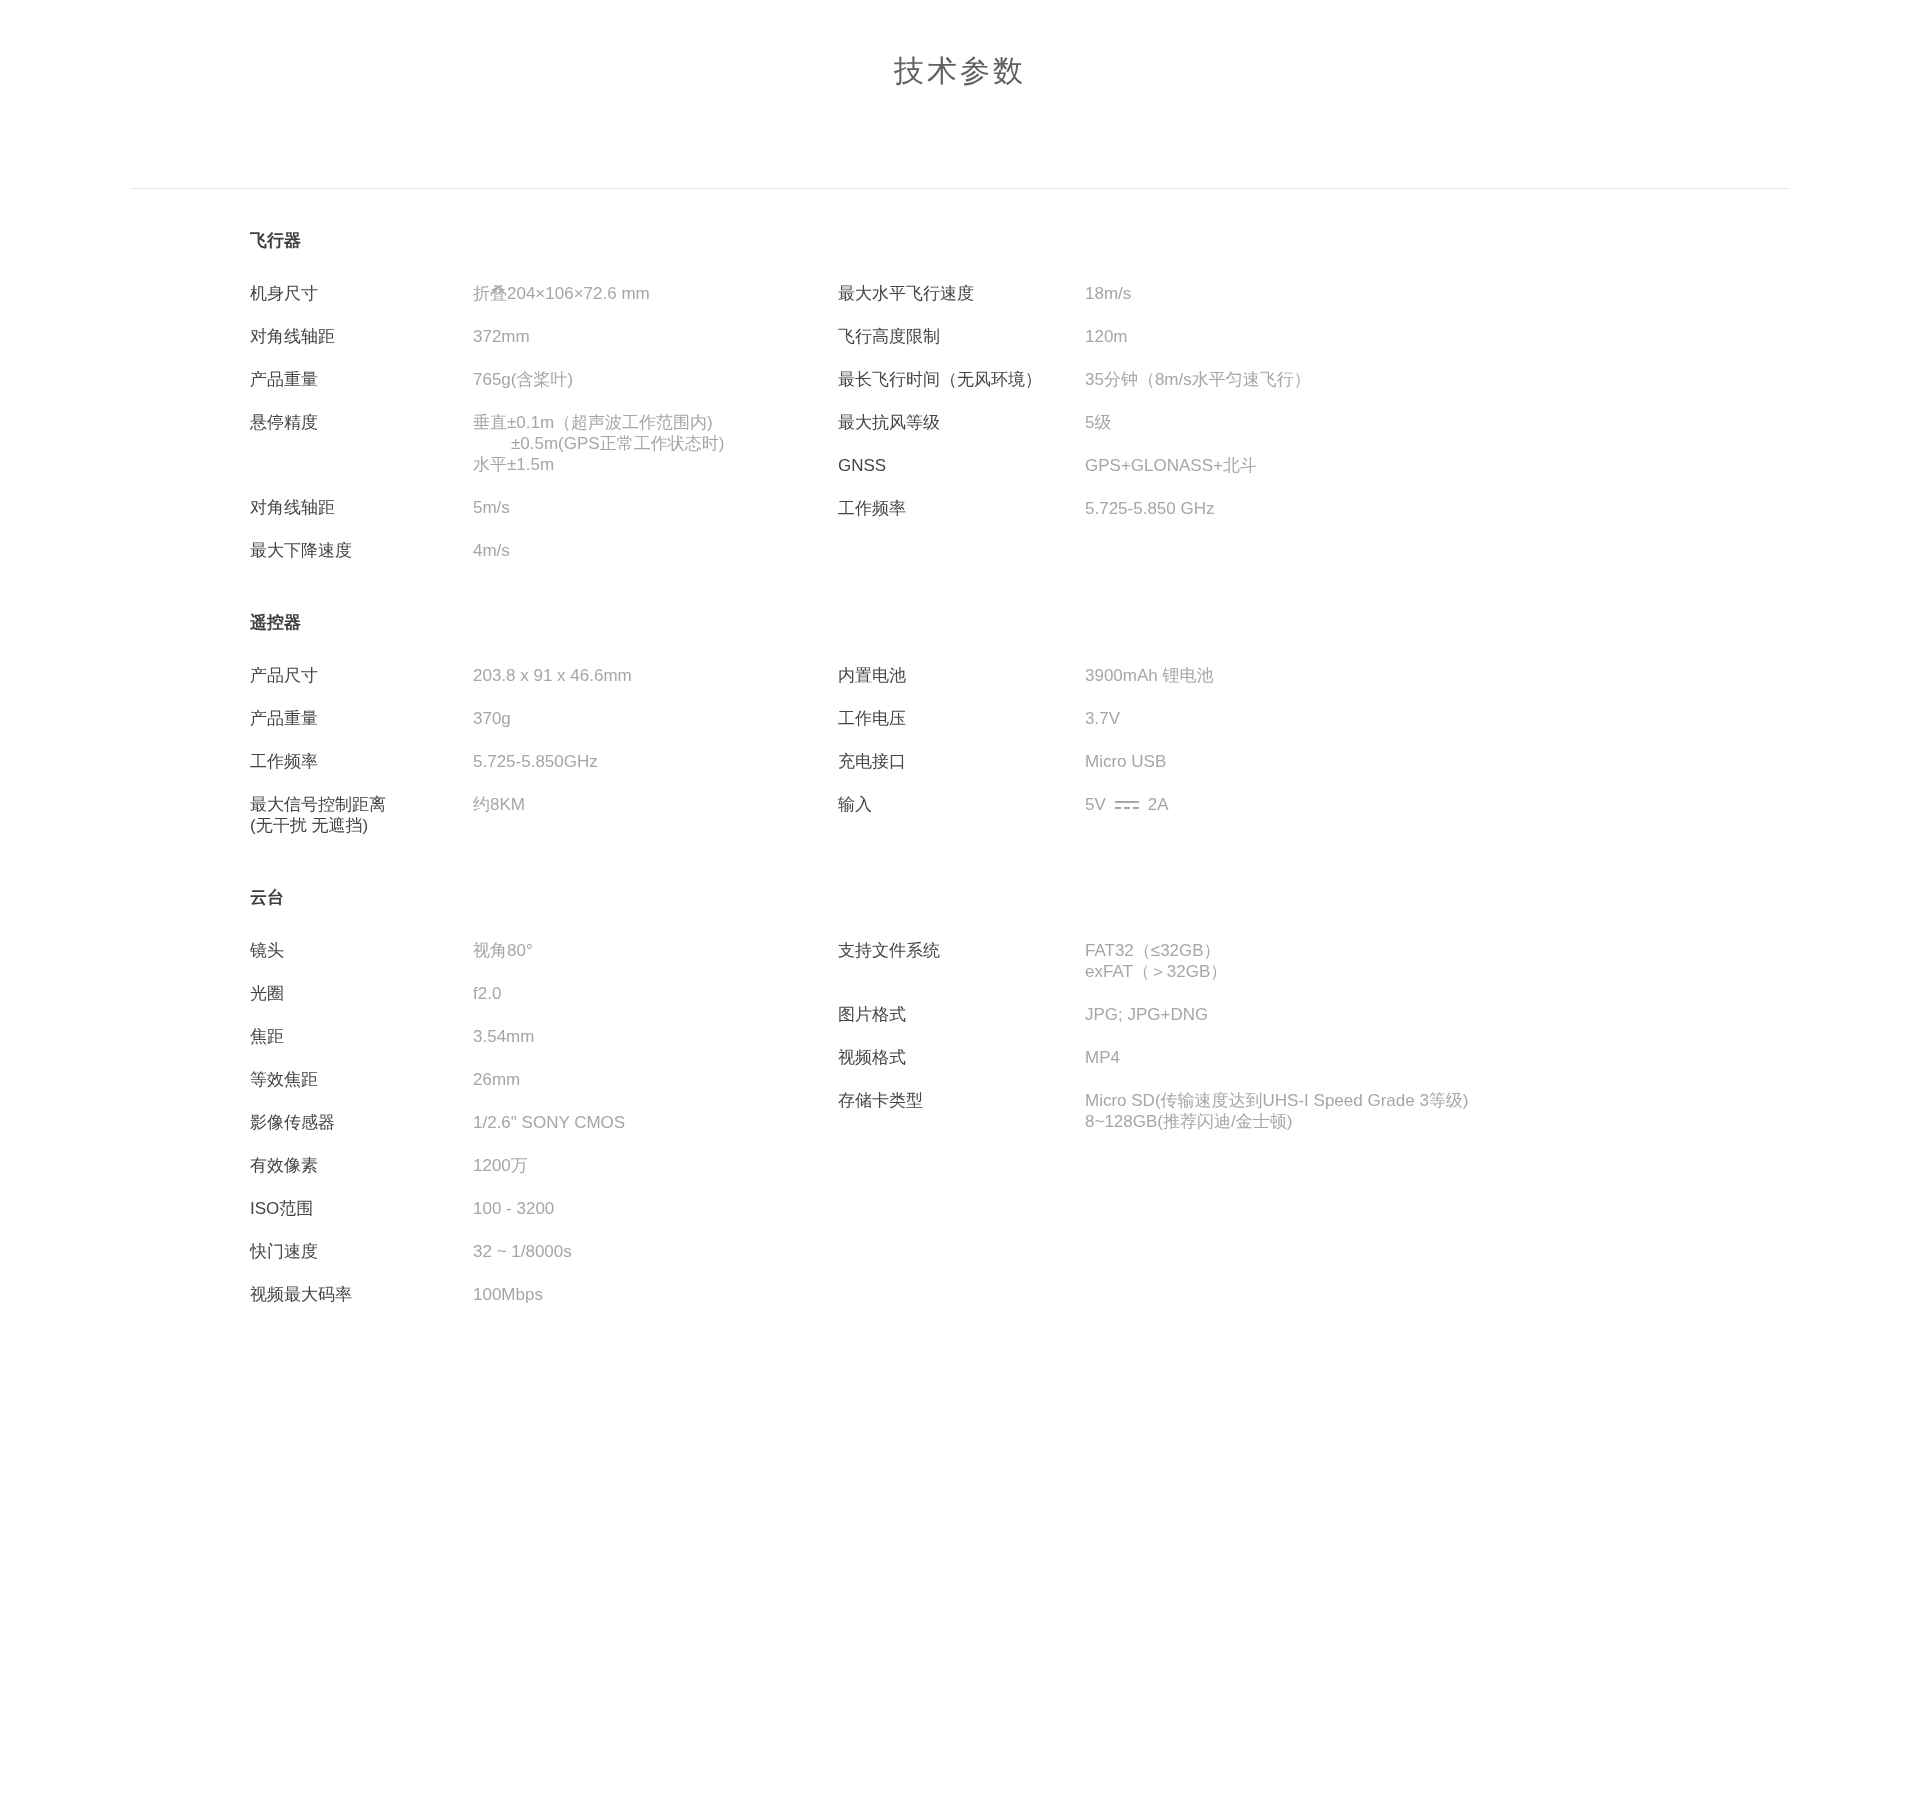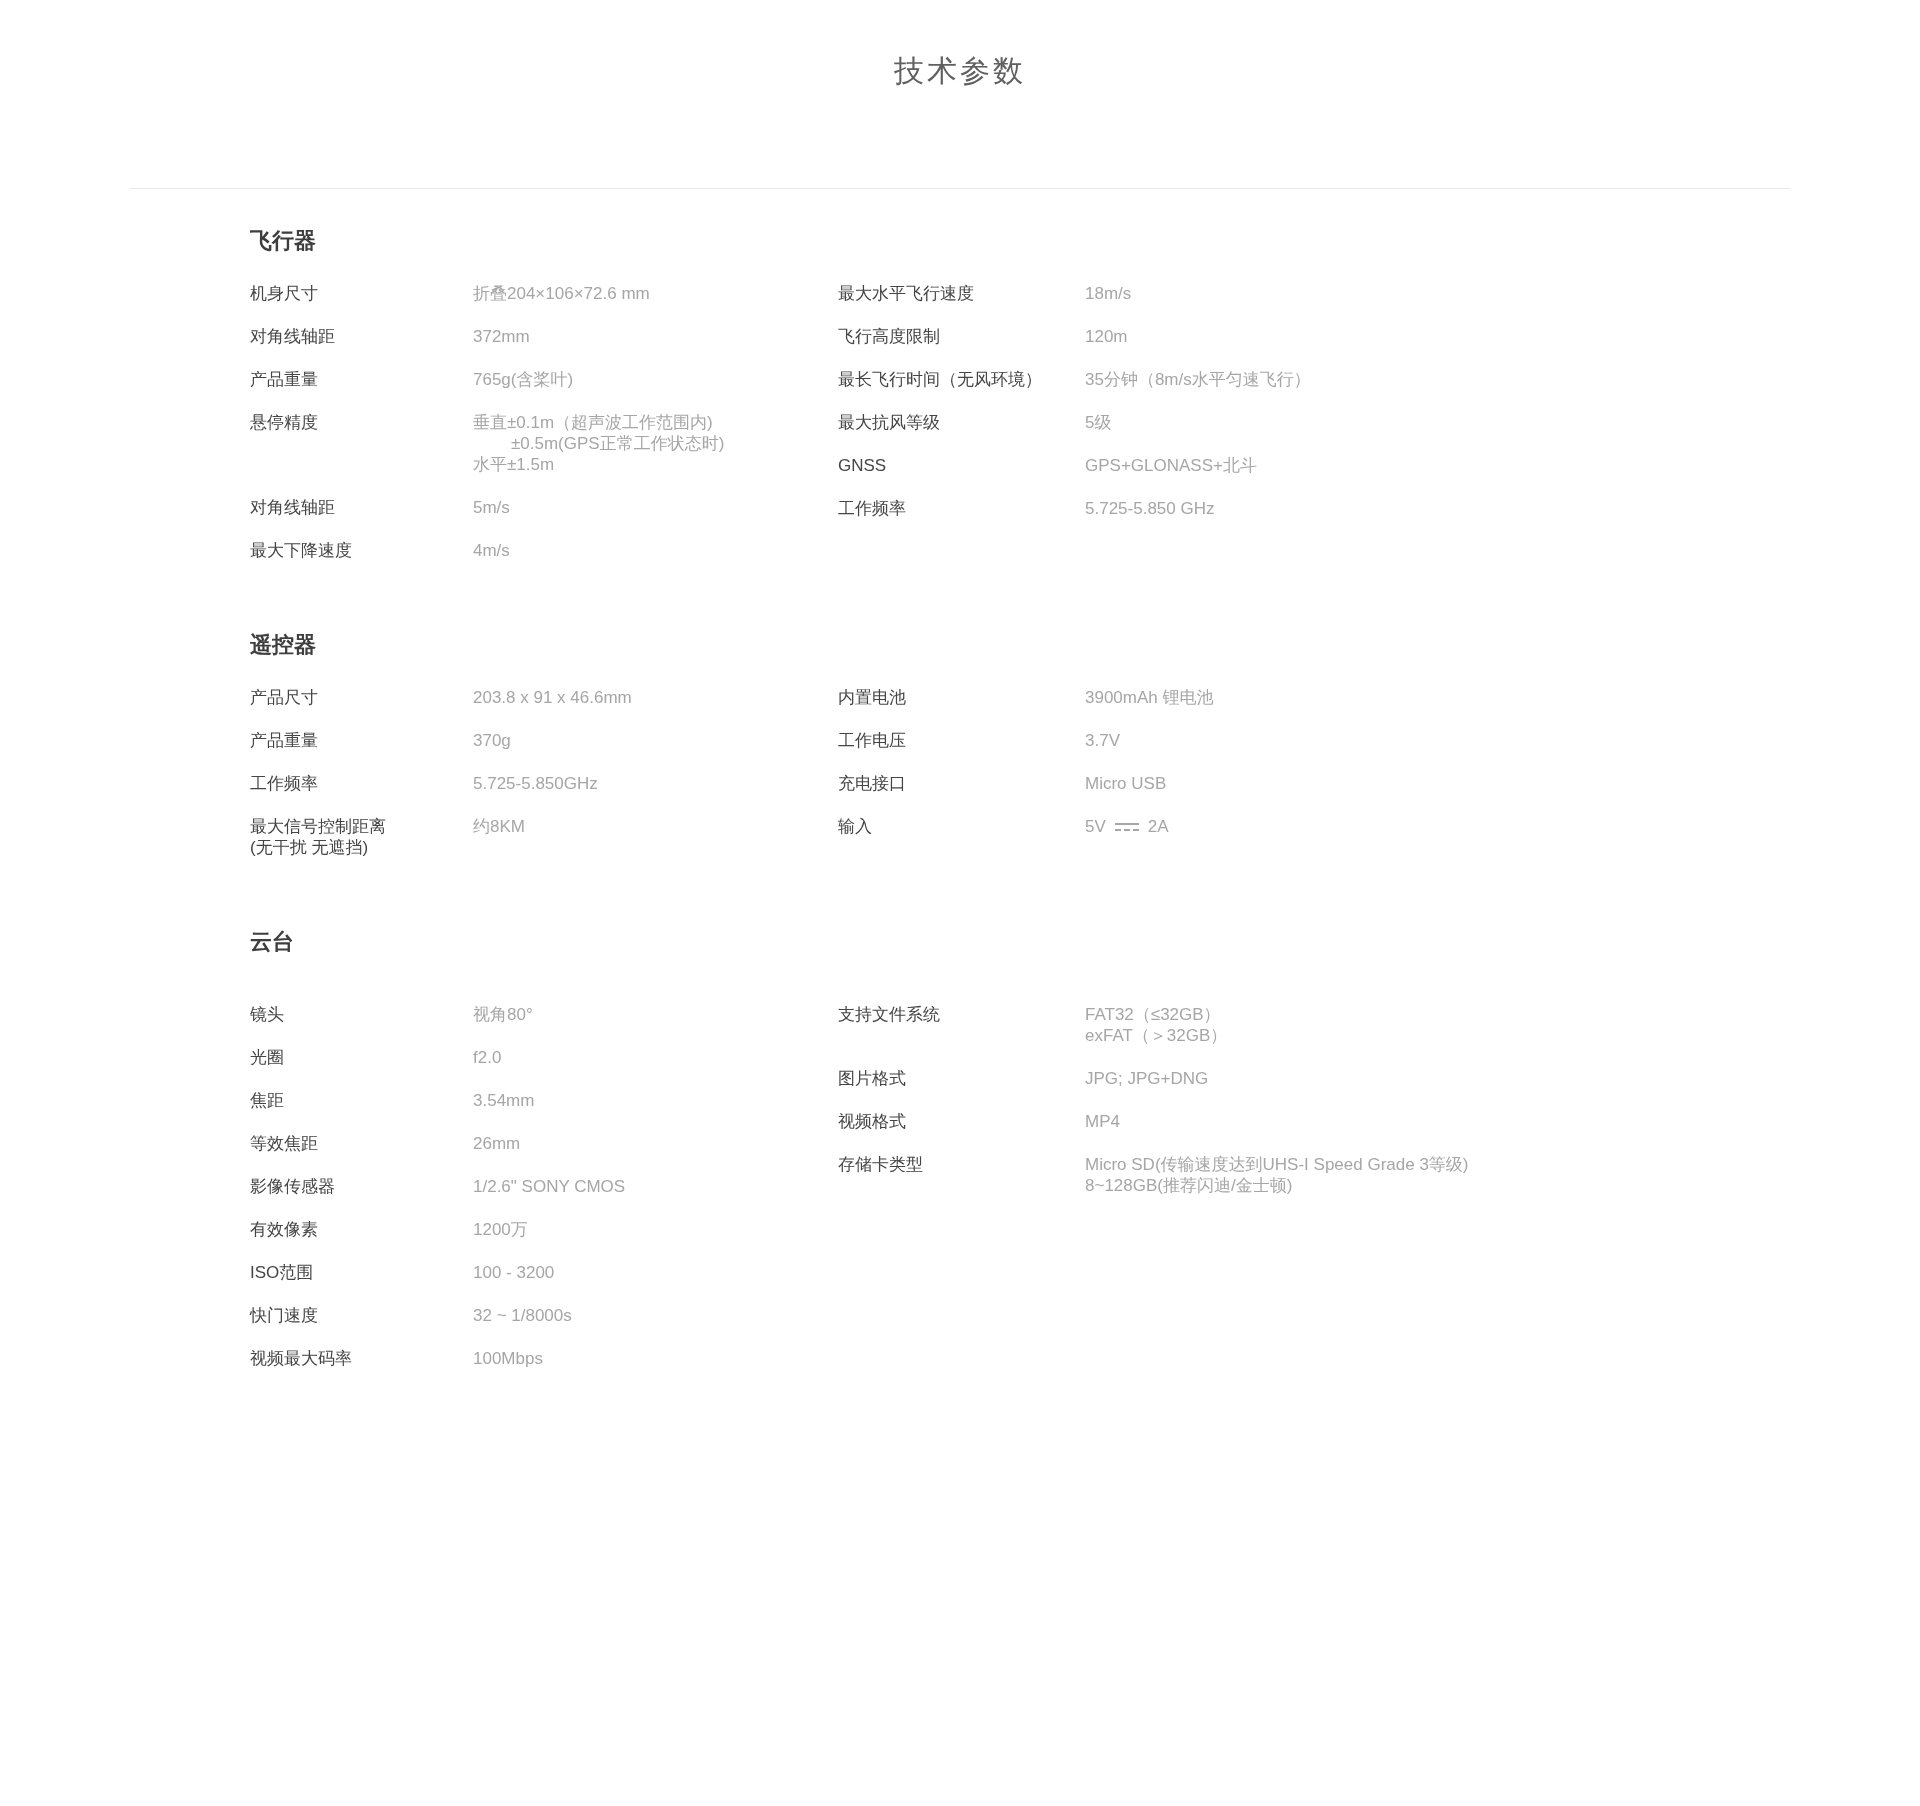--- a/index.html
+++ b/index.html
@@ -19,24 +19,24 @@
     font-weight: 400;
     letter-spacing: 3px;
     color: #606060;
   }
   .divider {
     height: 0;
     border-top: 1px solid #e8e8e8;
     margin: 92px 130px 0 130px;
   }
   .content { padding: 0 130px 340px 250px; }
-  .section { margin-top: 46px; }
+  .section { margin-top: 24px; }
   .section.first { margin-top: 36px; }
   .section-heading {
-    font-size: 22px;
+    font-size: 17px;
     line-height: 32px;
     font-weight: 600;
     color: #3e3e3e;
     margin: 0 0 26px 0;
   }
   .cols { display: flex; align-items: flex-start; }
   .col-left { width: 588px; flex-shrink: 0; }
   .col-right { flex: 1; min-width: 0; }
   .row {
     display: flex;

